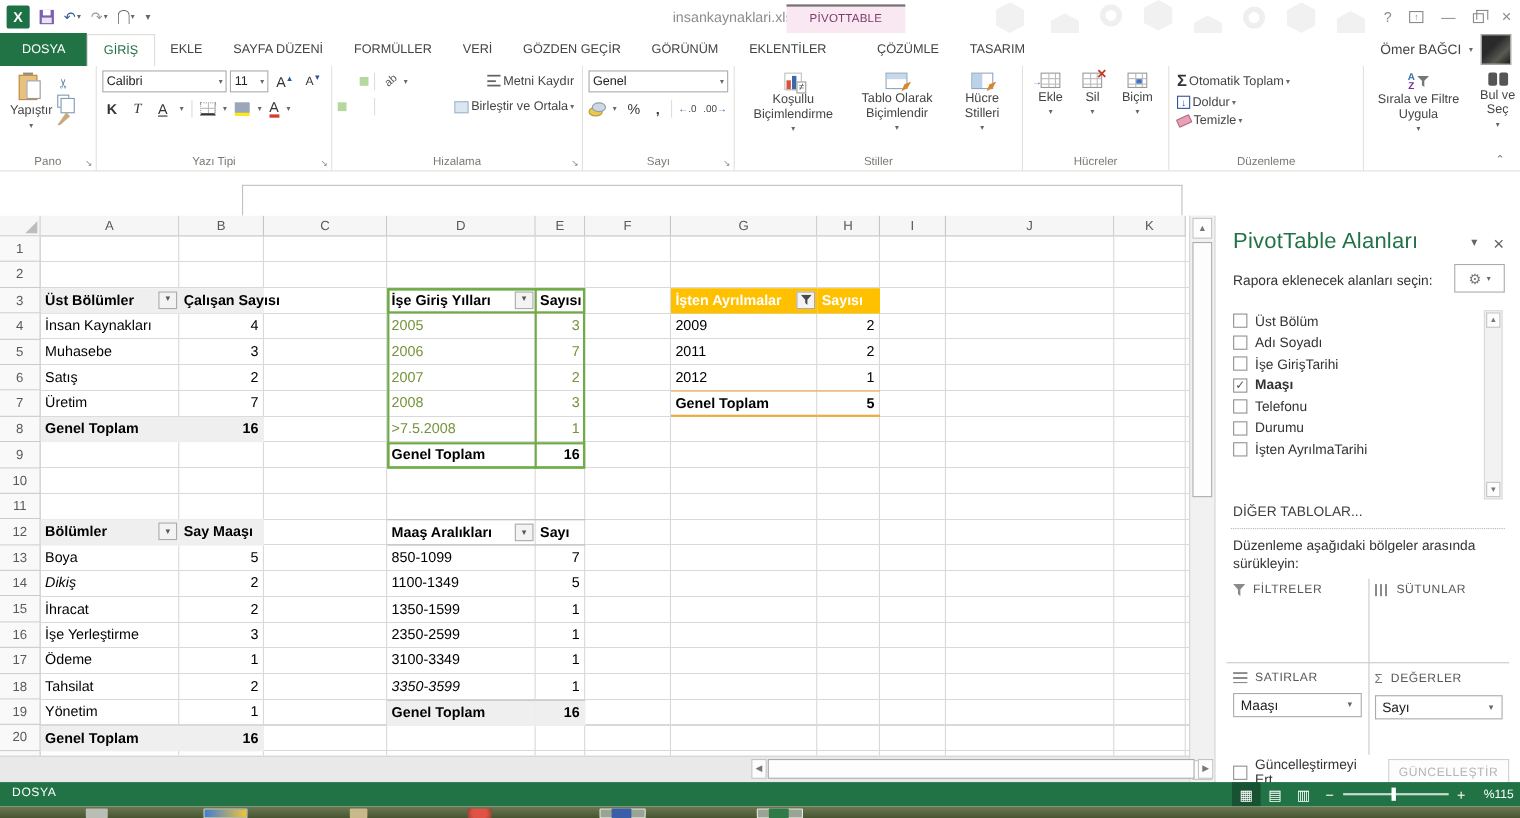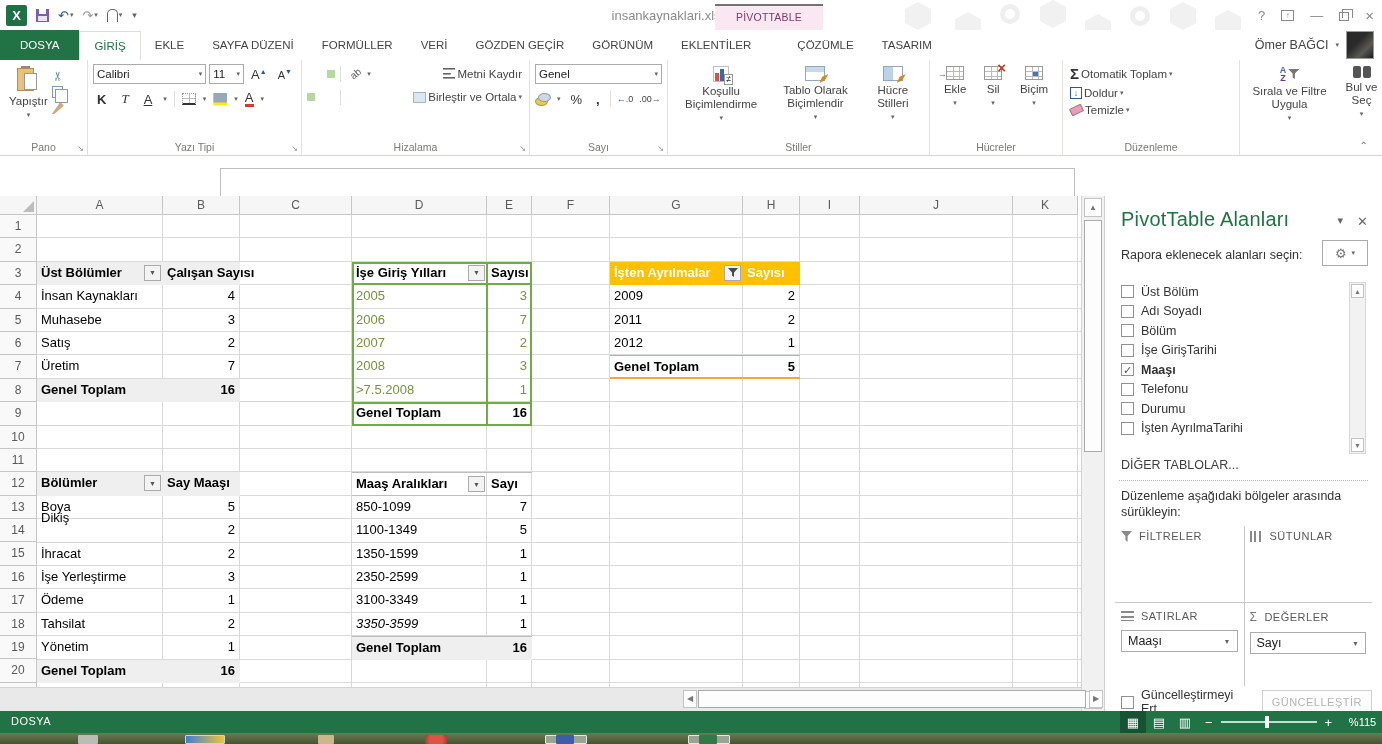--- a/index.html
+++ b/index.html
@@ -557,21 +557,21 @@
       <div class="pc " style="left: 573px; top: 93.6px; width: 133px; height: 23.4px;"><span>2011</span></div>
       <div class="pc num " style="left: 706px; top: 93.6px; width: 57px; height: 23.4px;"><span>2</span></div>
       <div class="pc " style="left: 573px; top: 117px; width: 133px; height: 23.4px;"><span>2012</span></div>
       <div class="pc num " style="left: 706px; top: 117px; width: 57px; height: 23.4px;"><span>1</span></div>
       <div class="pc bold t-orange" style="left: 573px; top: 140.4px; width: 133px; height: 23.4px;"><span>Genel Toplam</span></div>
       <div class="pc num bold t-orange" style="left: 706px; top: 140.4px; width: 57px; height: 23.4px;"><span>5</span></div>
       <div class="pc bold bg-gray" style="left: 0px; top: 257.4px; width: 126px; height: 23.4px;"><span>Bölümler</span><span class="filterbtn">▼</span></div>
       <div class="pc bold bg-gray" style="left: 126px; top: 257.4px; width: 77px; height: 23.4px;"><span>Say Maaşı</span></div>
       <div class="pc " style="left: 0px; top: 280.8px; width: 126px; height: 23.4px;"><span>Boya</span></div>
       <div class="pc num " style="left: 126px; top: 280.8px; width: 77px; height: 23.4px;"><span>5</span></div>
-      <div class="pc " style="left: 0px; top: 292px; width: 126px; height: 23.4px;"><span>Dikiş</span></div>
+      <div class="pc " style="left: 0px; top: 304px; width: 126px; height: 23.4px; font-style: italic;"><span>Dikiş</span></div>
       <div class="pc num " style="left: 126px; top: 304.2px; width: 77px; height: 23.4px;"><span>2</span></div>
       <div class="pc " style="left: 0px; top: 327.6px; width: 126px; height: 23.4px;"><span>İhracat</span></div>
       <div class="pc num " style="left: 126px; top: 327.6px; width: 77px; height: 23.4px;"><span>2</span></div>
       <div class="pc " style="left: 0px; top: 351px; width: 126px; height: 23.4px;"><span>İşe Yerleştirme</span></div>
       <div class="pc num " style="left: 126px; top: 351px; width: 77px; height: 23.4px;"><span>3</span></div>
       <div class="pc " style="left: 0px; top: 374.4px; width: 126px; height: 23.4px;"><span>Ödeme</span></div>
       <div class="pc num " style="left: 126px; top: 374.4px; width: 77px; height: 23.4px;"><span>1</span></div>
       <div class="pc " style="left: 0px; top: 397.8px; width: 126px; height: 23.4px;"><span>Tahsilat</span></div>
       <div class="pc num " style="left: 126px; top: 397.8px; width: 77px; height: 23.4px;"><span>2</span></div>
       <div class="pc " style="left: 0px; top: 421.2px; width: 126px; height: 23.4px;"><span>Yönetim</span></div>
@@ -625,24 +625,20 @@
       <div class="fitem">
         <span class="cbx"></span>
         <span>Üst Bölüm</span>
       </div>
       <div class="fitem">
         <span class="cbx"></span>
         <span>Adı Soyadı</span>
       </div>
       <div class="fitem">
         <span class="cbx"></span>
-        <span>Bölüm</span>
-      </div>
-      <div class="fitem">
-        <span class="cbx"></span>
         <span>İşe GirişTarihi</span>
       </div>
       <div class="fitem">
         <span class="cbx">✓</span>
         <span style="font-weight: bold;">Maaşı</span>
       </div>
       <div class="fitem">
         <span class="cbx"></span>
         <span>Telefonu</span>
       </div>

